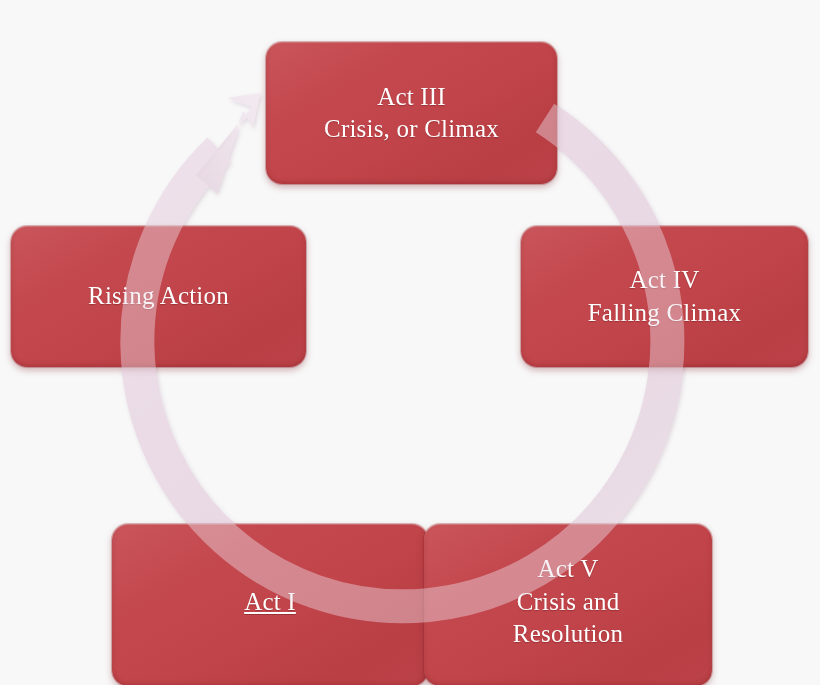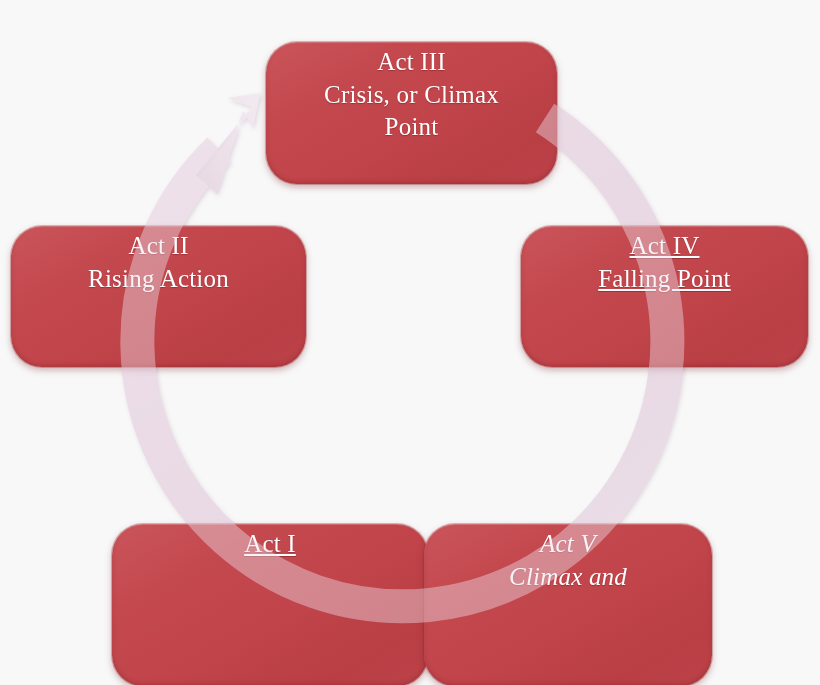--- a/index.html
+++ b/index.html
@@ -42,26 +42,26 @@
     height: 685px;
     z-index: 5;
     pointer-events: none;
     opacity: 0.42;
   }
 
   
   .act-box {
     position: absolute;
     z-index: 3;
-    border-radius: 31px;
+    border-radius: 16px;
     box-sizing: border-box;
     display: flex;
     flex-direction: column;
     align-items: center;
-    justify-content: flex-start;
+    justify-content: center;
     text-align: center;
     color: #ffffff;
     background: linear-gradient(150deg,
                 #c9555a 0%,
                 #c4494f 26%,
                 #c04449 55%,
                 #b93f45 82%,
                 #bb4248 100%);
     box-shadow:
        0 0 0 1px rgba(150,40,46,0.30),
@@ -76,23 +76,23 @@
   .act-box .line {
     display: block;
     line-height: 1.30;
     font-size: 25px;
     white-space: nowrap;
   }
 
   
   #box-act-3 { left: 266px; top: 42px;  width: 291px; height: 142px; }
   #box-act-2 { left: 11px;  top: 226px; width: 295px; height: 141px; }
-  #box-act-4 { left: 521px; top: 226px; width: 287px; height: 141px; text-decoration: underline; }
+  #box-act-4 { left: 521px; top: 226px; width: 287px; height: 141px; }
   #box-act-1 { left: 112px; top: 524px; width: 316px; height: 162px; text-decoration: underline; }
-  #box-act-5 { left: 424px; top: 524px; width: 288px; height: 162px; font-style: italic; }
+  #box-act-5 { left: 424px; top: 524px; width: 288px; height: 162px; }
 
   
   #box-act-1 .box-text, #box-act-5 .box-text { margin-bottom: 6px; }
 </style>
 </head>
 <body>
 
 <div id="diagram-canvas">
 
   <svg id="cycle-arrow-svg" viewBox="0 0 820 685" xmlns="http://www.w3.org/2000/svg">
@@ -122,48 +122,47 @@
 
       <path d="M 196,175 L 252,107 L 232,100 L 256,97 L 252,124 L 243,111 L 214,190 Z" fill="url(#headGrad)"></path>
       <path d="M 199,177 L 254,108 L 228,98 L 260,93 L 253,128 L 244,112 L 217,194 Z" fill="url(#headGrad)"></path>
     </g>
   </svg>
 
   <div class="act-box" id="box-act-3">
     <span class="box-text">
       <span class="line">Act III</span>
       <span class="line">Crisis, or Climax</span>
-      <span class="line">Point</span>
     </span>
   </div>
 
   <div class="act-box" id="box-act-2">
     <span class="box-text">
-      <span class="line">Act II</span>
       <span class="line">Rising Action</span>
     </span>
   </div>
 
   <div class="act-box" id="box-act-4">
     <span class="box-text">
       <span class="line">Act IV</span>
-      <span class="line">Falling Point</span>
+      <span class="line">Falling Climax</span>
     </span>
   </div>
 
   <div class="act-box" id="box-act-1">
     <span class="box-text">
       <span class="line">Act I</span>
     </span>
   </div>
 
   <div class="act-box" id="box-act-5">
     <span class="box-text">
       <span class="line">Act V</span>
-      <span class="line">Climax and</span>
+      <span class="line">Crisis and</span>
+      <span class="line">Resolution</span>
     </span>
   </div>
 
   <svg id="cycle-arrow-overlay-svg" viewBox="0 0 820 685" xmlns="http://www.w3.org/2000/svg">
     <path d="
         M 545,118
         A 265,265 0 1 1 219,150
       " fill="none" stroke="#efe2ec" stroke-width="34" stroke-linecap="butt"></path>
     <path d="M 199,177 L 254,108 L 228,98 L 260,93 L 253,128 L 244,112 L 217,194 Z" fill="#f2e8ef"></path>
   </svg>

